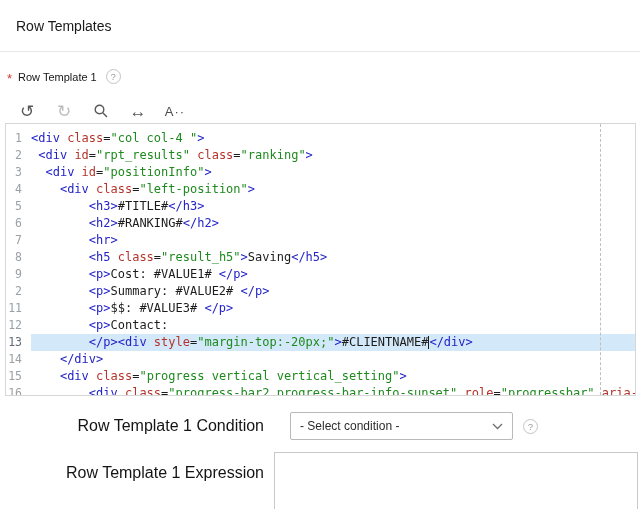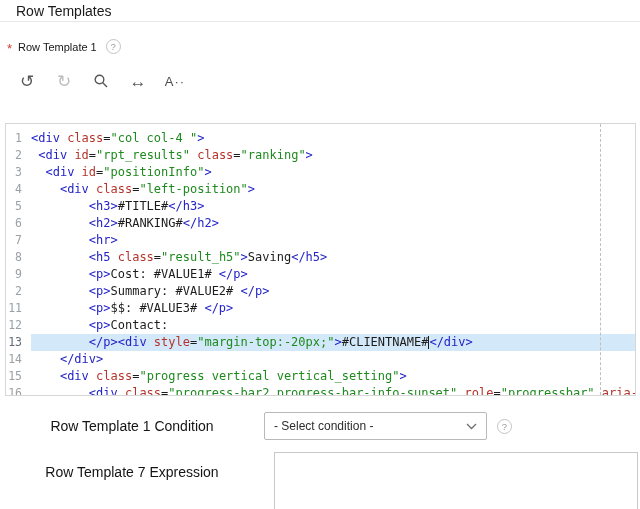--- a/index.html
+++ b/index.html
@@ -1,20 +1,20 @@
 <!DOCTYPE html>
 <html style="--c-tag: #2323c8; --c-attr: #b5342c; --c-str: #1e8a1e; --c-text: #1c1c1c; --c-ln: #9aa0a6; --c-hl: #d3e8f8; --c-req: #d03a34;"><head>
 <meta charset="utf-8">
 <style>
   * { box-sizing:border-box; margin:0; padding:0; }
   html,body { width:640px; height:509px; }
   body { overflow:hidden; position:relative; background:#ffffff;
          font-family:"Liberation Sans","DejaVu Sans",sans-serif; color:#1b1b1b; }
 
-  .page-header { height:22px; display:flex; align-items:center; padding:0 16px;
+  .page-header { height:52px; display:flex; align-items:center; padding:0 16px;
                  border-bottom:1px solid #e8e8e8; }
   .page-title { font-size:14px; color:#1a1a1a; }
 
   .field-header { display:flex; align-items:center; padding:17px 8px 0 7px; }
   .req { color:var(--c-req,#d03a34); font-size:13px; margin-right:6px; position:relative; top:2px; }
   .field-label { font-size:11px; color:#161616; }
   .help-circle { margin-left:9px; width:15px; height:15px; border-radius:50%;
                  border:1px solid #c4c4c4; color:#999999; font-size:9.5px;
                  display:inline-flex; align-items:center; justify-content:center;
                  background:#fff; cursor:pointer; flex:none; }
@@ -39,22 +39,22 @@
   .tk-tag  { color:var(--c-tag,#2323c8); }
   .tk-attr { color:var(--c-attr,#b5342c); }
   .tk-str  { color:var(--c-str,#1e8a1e); }
   .tk-text { color:var(--c-text,#1c1c1c); }
   .caret { display:inline-block; width:1px; height:13px; background:#1a1a1a; vertical-align:middle; }
   .ruler { position:absolute; top:0; bottom:0; left:594px; width:0;
            border-left:1px dashed #bfbfbf; pointer-events:none; }
 
   .form-row { position:absolute; left:0; width:640px; display:flex; }
   .row-condition { top:412px; align-items:center; }
-  .form-label { width:264px; text-align:center; font-size:14px; color:#141414; flex:none; }
-  .select { margin-left:0; width:223px; height:28px; background:#fff; border:1px solid #b9b9b9;
+  .form-label { width:264px; text-align:right; font-size:16px; color:#141414; flex:none; }
+  .select { margin-left:26px; width:223px; height:28px; background:#fff; border:1px solid #b9b9b9;
             border-radius:2px; display:flex; align-items:center; justify-content:space-between;
             padding:0 9px; font-size:12px; color:#2d2d2d; cursor:pointer; }
   .row-condition .help-circle { margin-left:10px; }
   .row-expression { top:452px; align-items:flex-start; }
   .row-expression .form-label { padding-top:12px; }
   .textarea { margin-left:10px; width:364px; height:70px; border:1px solid #c9c9c9;
               background:#fff; resize:none; font-family:inherit; font-size:12px; padding:4px 6px; }
 </style>
 </head>
 <body>
@@ -157,15 +157,15 @@
   <div class="select">
     <span>- Select condition -</span>
     <svg width="11" height="7" viewBox="0 0 11 7">
       <polyline points="1,1 5.5,5.5 10,1" fill="none" stroke="#6f6f6f" stroke-width="1.3"></polyline>
     </svg>
   </div>
   <span class="help-circle">?</span>
 </div>
 
 <div class="form-row row-expression">
-  <label class="form-label">Row Template 7 Expression</label>
+  <label class="form-label">Row Template 1 Expression</label>
   <textarea class="textarea" style=""></textarea>
 </div>
 
 </body></html>

